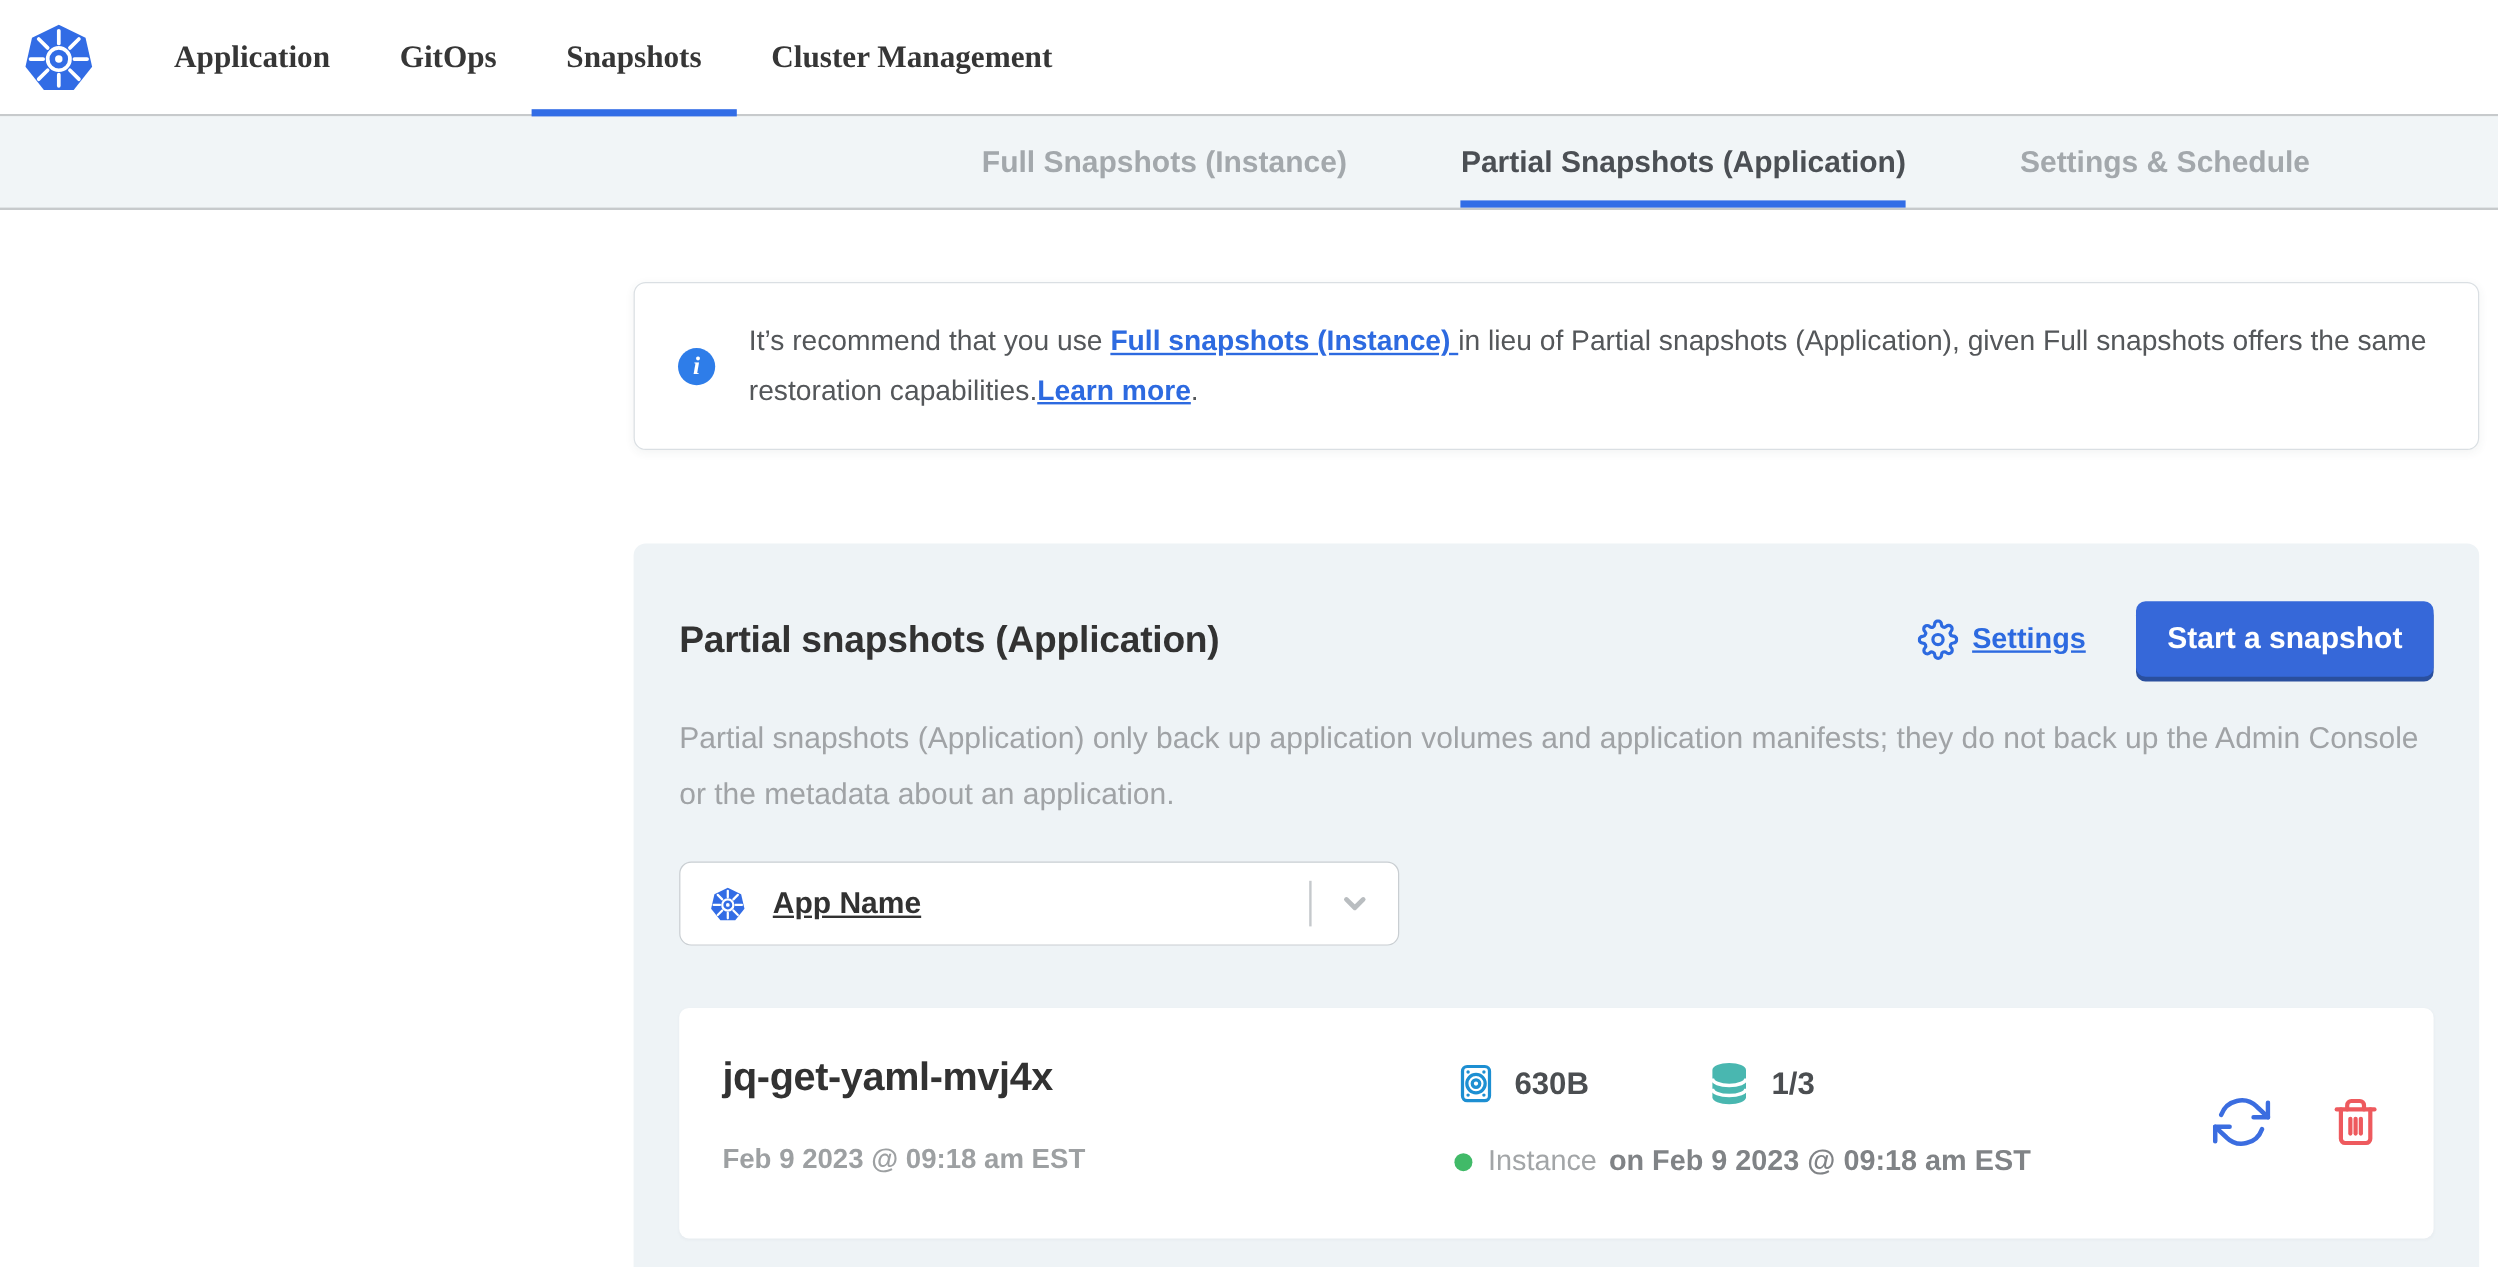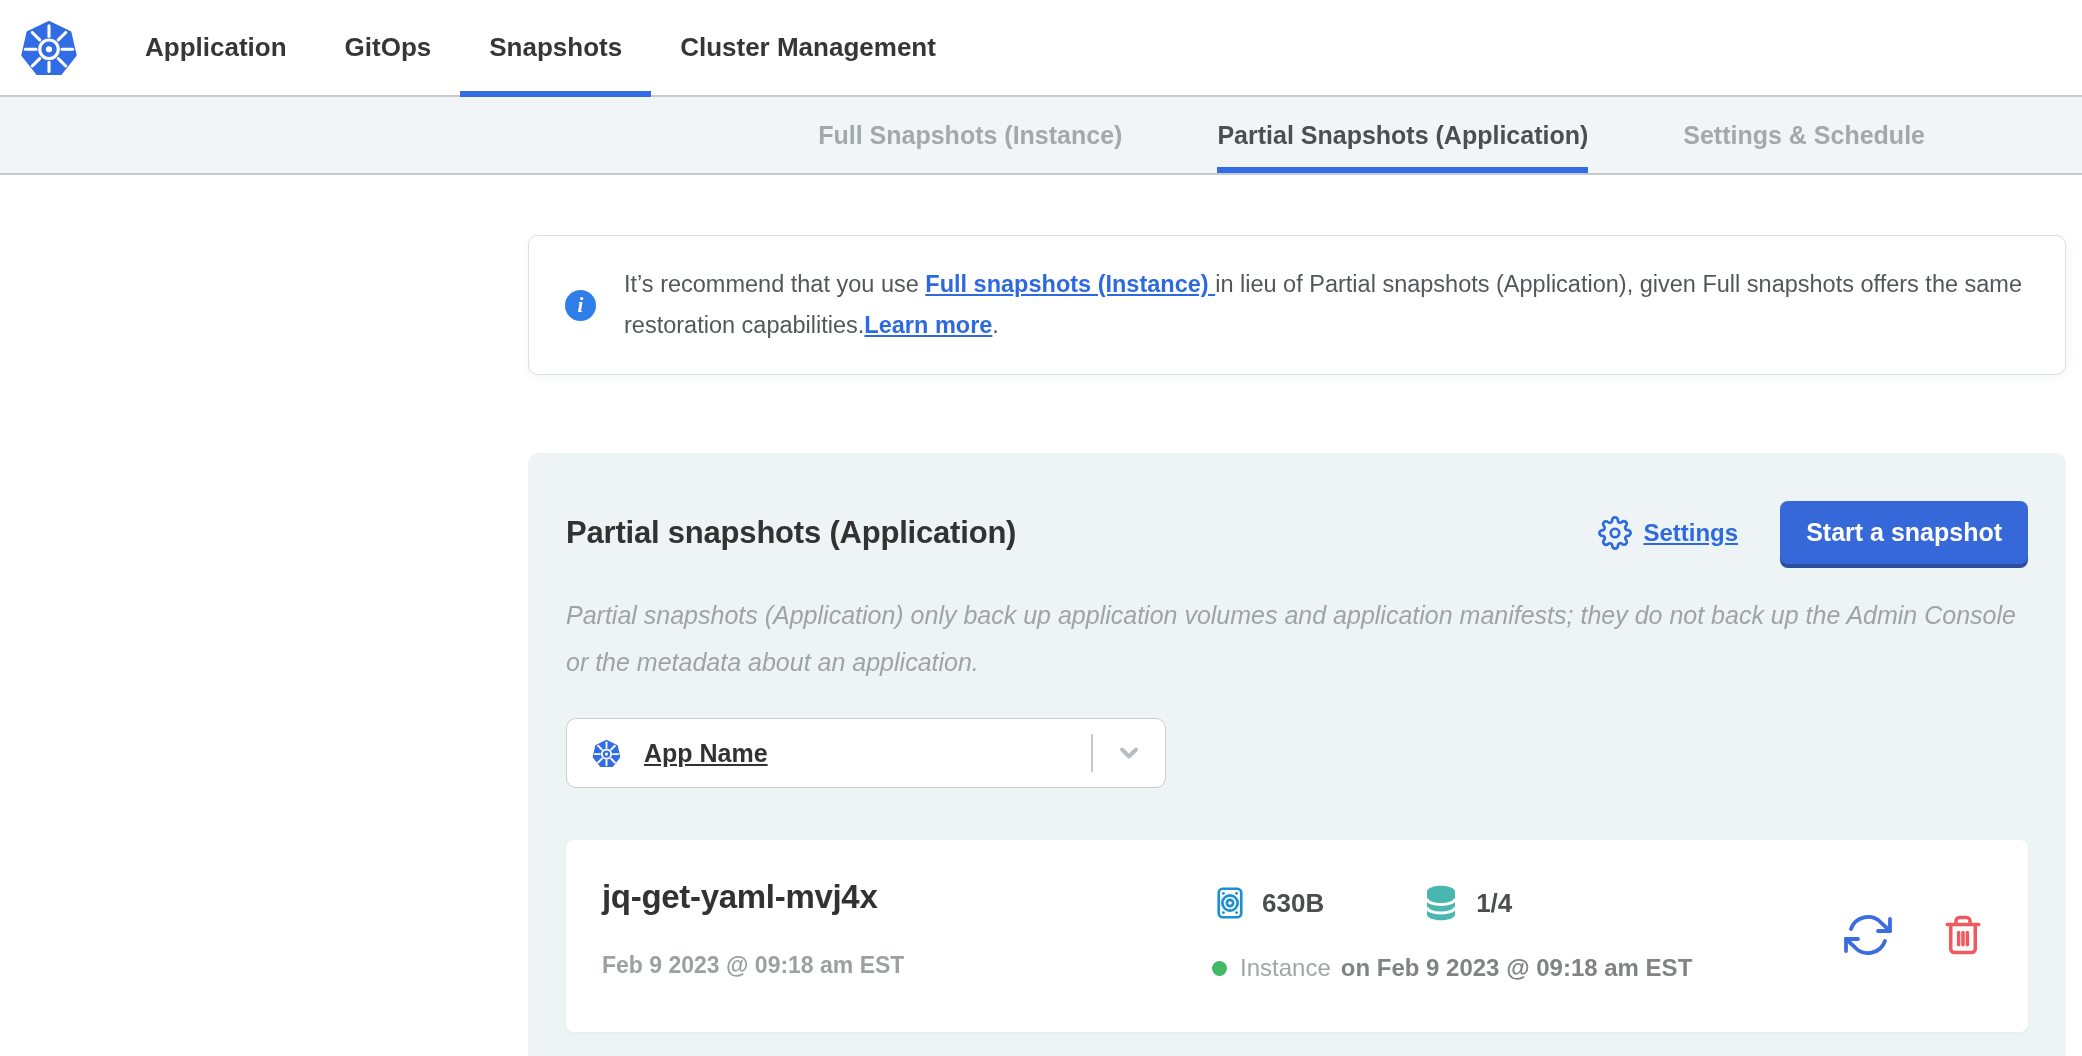--- a/index.html
+++ b/index.html
@@ -22,21 +22,21 @@
   html,body{width:2082px;height:1056px;}
   body{
     font-family:"Liberation Sans","DejaVu Sans",sans-serif;
     background:#ffffff;color:var(--dark);overflow:hidden;
   }
   svg{display:block;}
 
   
   .topnav{
     height:97px;display:flex;align-items:stretch;
-    border-bottom:2px solid var(--line);background:#fff;padding-left:18px;
+    border-bottom:2px solid var(--line);background:#fff;padding-left:18px;font-family:Liberation Serif, serif;
   }
   .logo-wrap{display:flex;align-items:center;margin-right:36px;}
   .nav-item{
     display:flex;align-items:center;padding:0 29px;position:relative;
     font-size:26px;font-weight:700;color:#363636;cursor:pointer;
   }
   .nav-item.active::after{
     content:"";position:absolute;left:0;right:0;bottom:-2px;height:6px;
     background:var(--accent);
   }
@@ -89,21 +89,20 @@
   .settings-link .lbl{text-decoration:underline;}
   .start-btn{
     border:none;background:var(--btn-blue);color:#fff;cursor:pointer;
     font-family:inherit;font-size:25px;font-weight:700;
     padding:17px 26px;border-radius:8px;
     box-shadow:0 4px 0 var(--btn-blue-shadow);
   }
   .panel-desc{
     margin-top:28px;font-size:25px;line-height:47px;color:var(--gray-text);
     max-width:1470px;
-    font-style:italic;
   }
 
   
   .app-select{
     margin-top:32px;width:600px;height:70px;background:#fff;
     border:1px solid #c9ced2;border-radius:10px;
     display:flex;align-items:center;padding-left:24px;cursor:pointer;text-decoration:underline;
   }
   .app-select .app-label{margin-left:22px;font-size:25px;font-weight:700;color:var(--dark);flex:1;}
   .app-select .divider{width:2px;height:38px;background:#c5c9cc;}
@@ -251,21 +250,21 @@
           </div>
 
           <div class="stat">
             <span class="db-icon">
               <svg width="42" height="42" viewBox="0 0 24 24">
                 <path fill="currentColor" d="M4 5.5C4 3.6 7.6 2.2 12 2.2s8 1.4 8 3.3v13c0 1.9-3.6 3.3-8 3.3s-8-1.4-8-3.3z"></path>
                 <path d="M4 9.6c0 1.9 3.6 3.3 8 3.3s8-1.4 8-3.3" fill="none" stroke="#ffffff" stroke-width="1.7"></path>
                 <path d="M4 14.4c0 1.9 3.6 3.3 8 3.3s8-1.4 8-3.3" fill="none" stroke="#ffffff" stroke-width="1.7"></path>
               </svg>
             </span>
-            <span class="stat-val">1/4</span>
+            <span class="stat-val">1/3</span>
           </div>
         </div>
 
         <div class="status-row">
           <span class="status-dot"></span>
           <span class="status-label">Instance</span>
           <span class="status-detail">on Feb 9 2023 @ 09:18 am EST</span>
         </div>
       </div>
 

